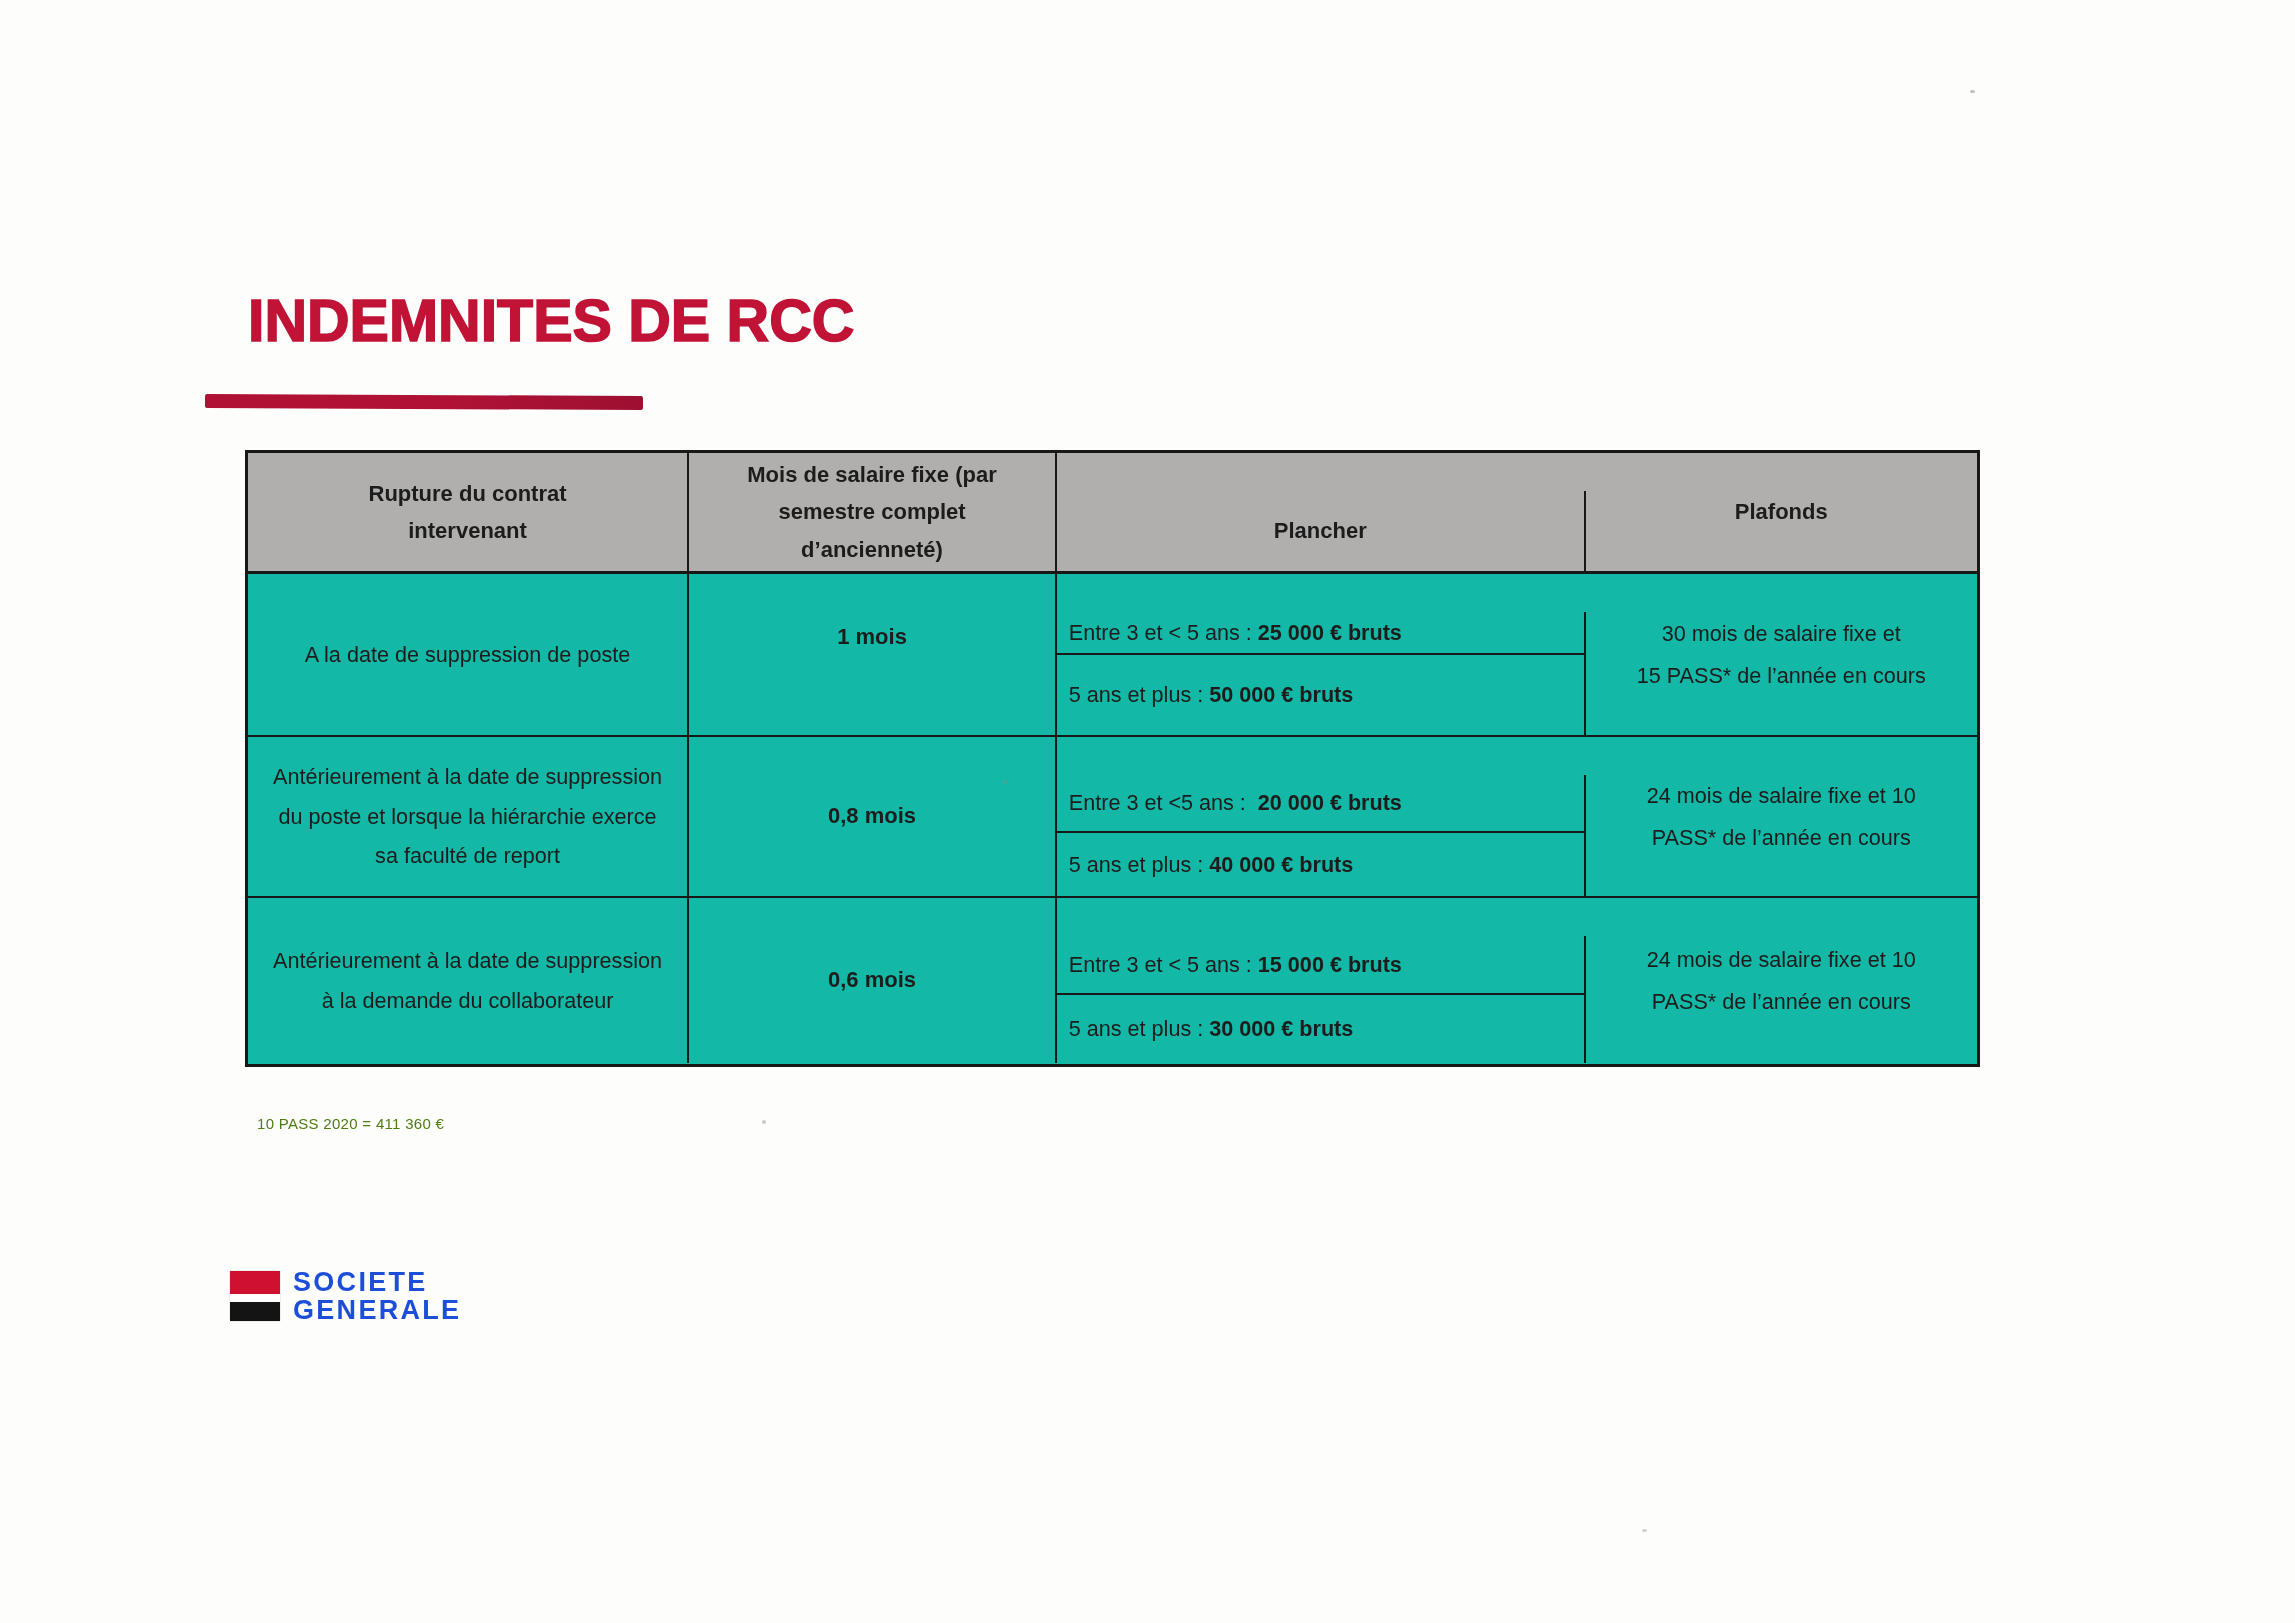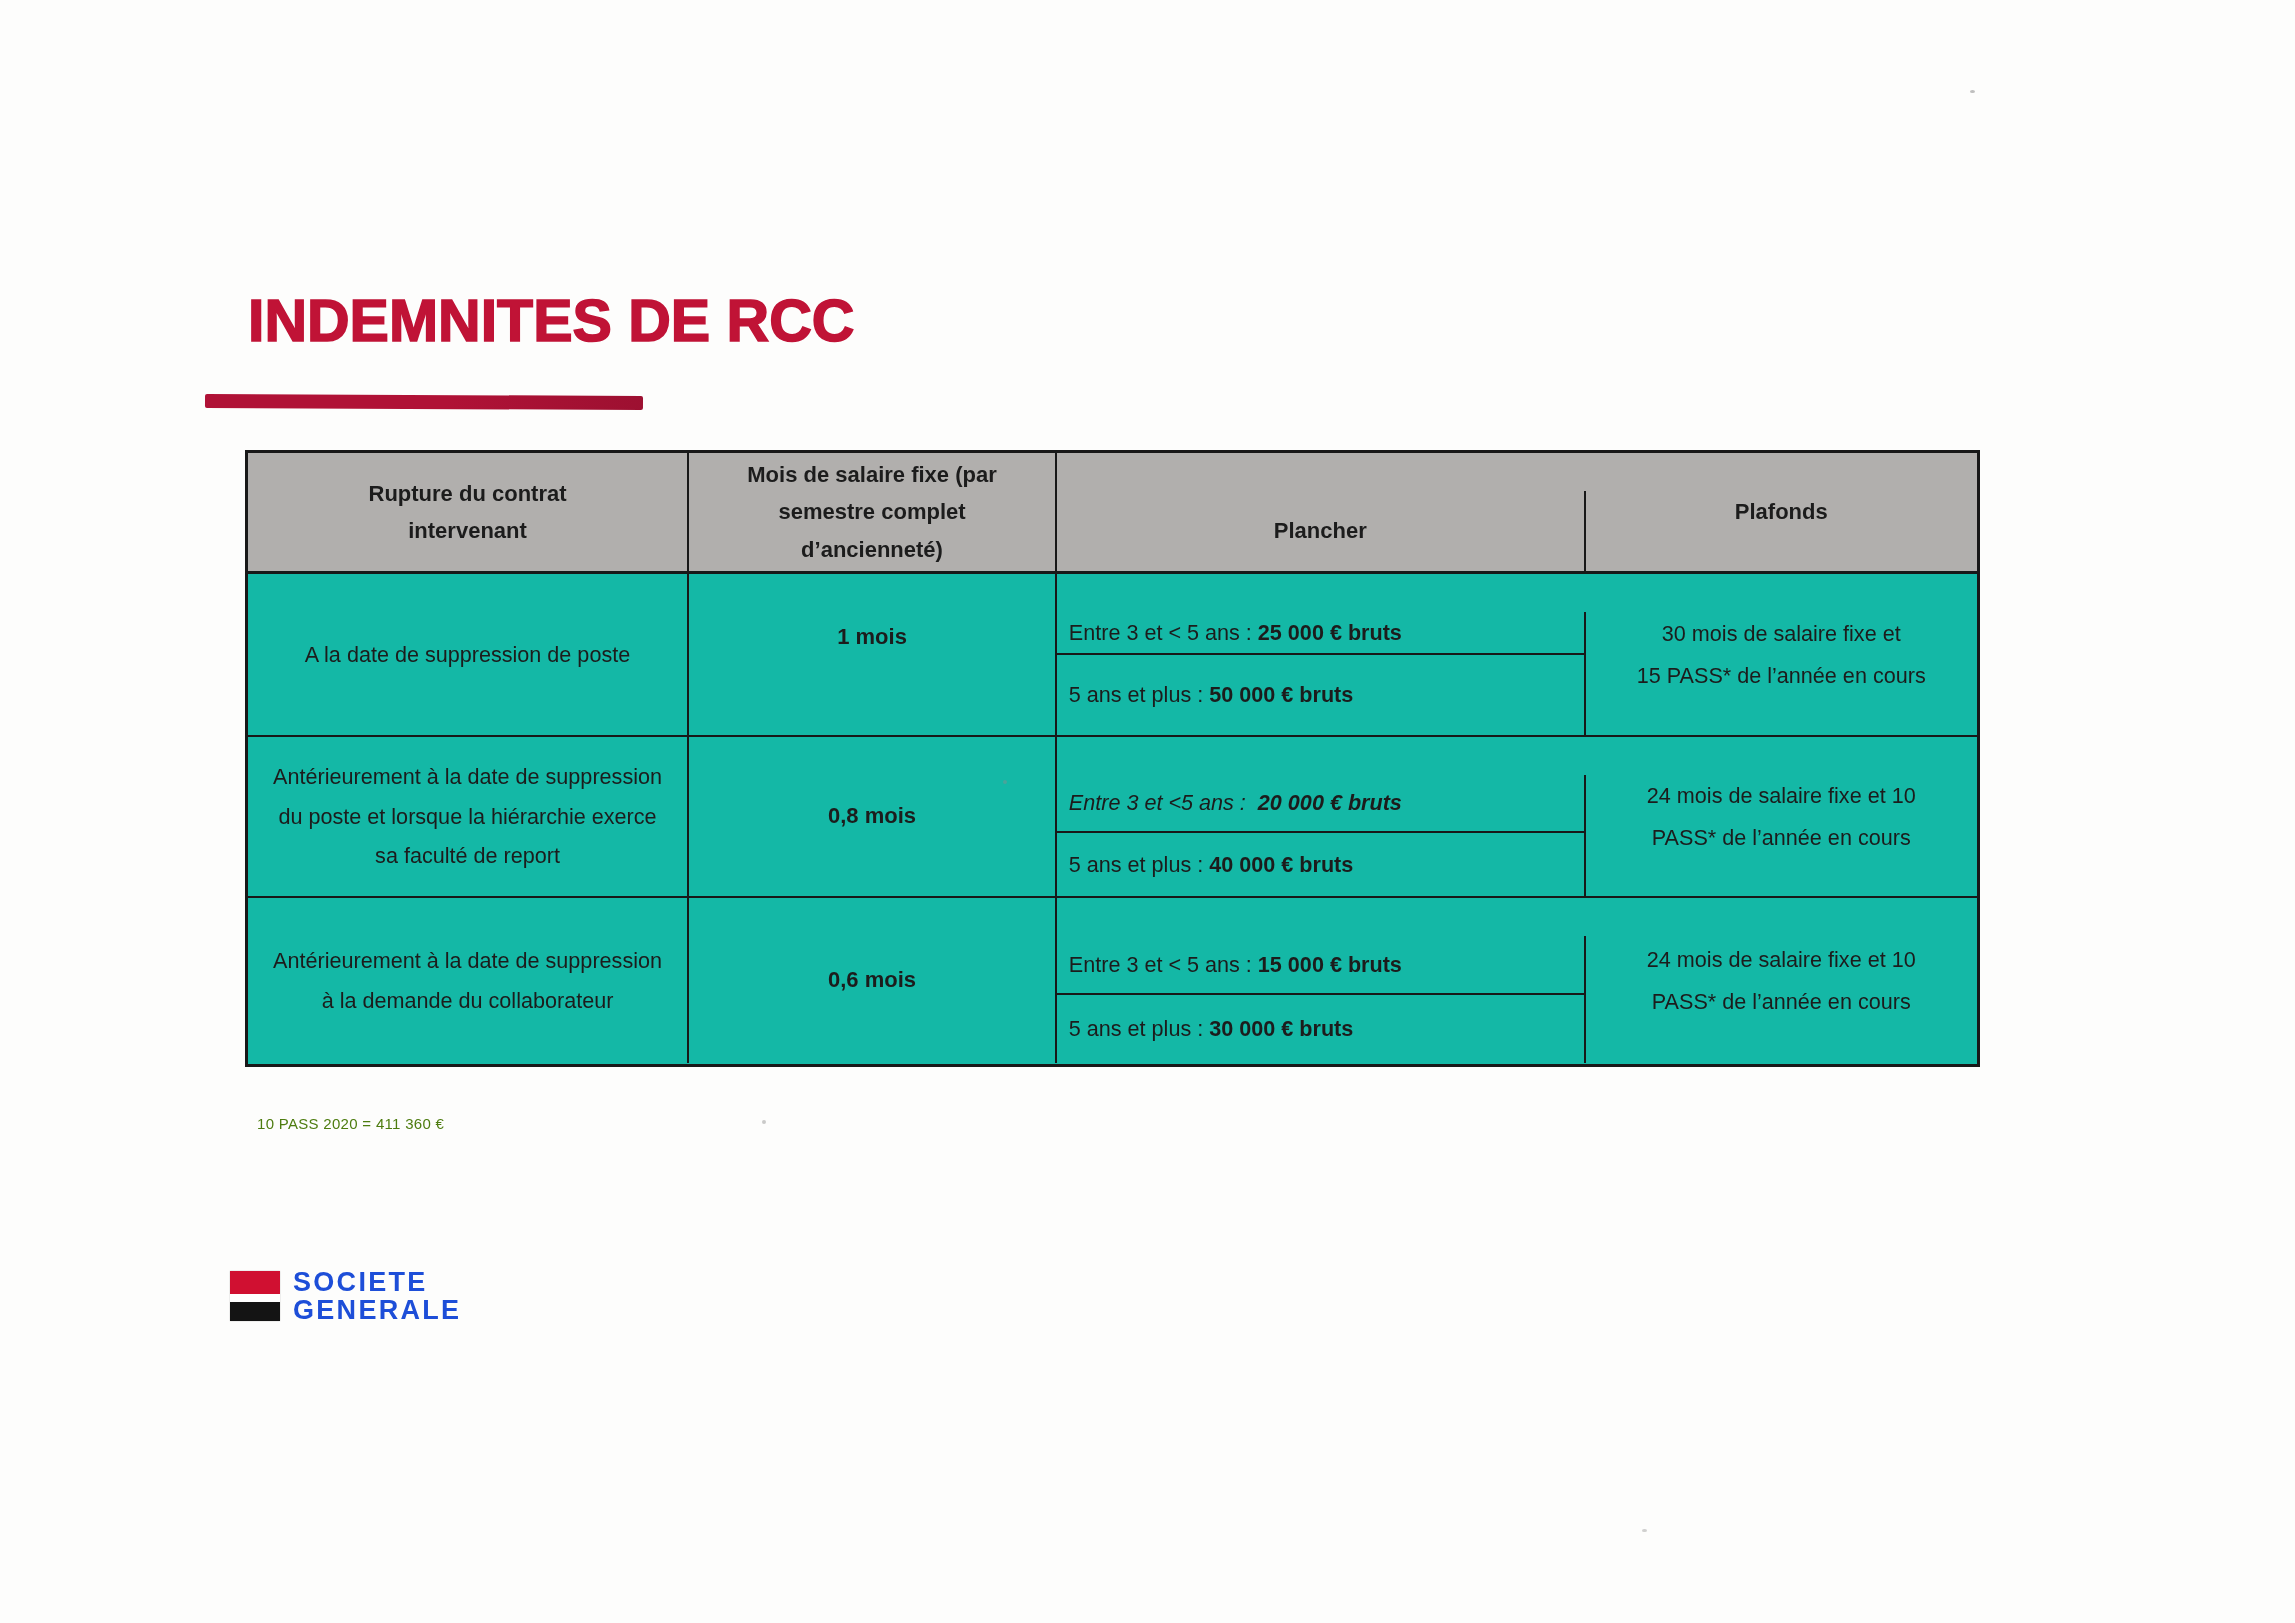--- a/index.html
+++ b/index.html
@@ -91,21 +91,21 @@
 
   .sub-top{
     box-sizing:border-box;
     border-bottom:2.6px solid var(--line);
     display:flex;
     align-items:center;
     padding-left:11.8px;
     white-space:nowrap;
   }
   .row-1 .sub-top{height:43px;}
-  .row-2 .sub-top{height:58px;font-style:italic;}
+  .row-2 .sub-top{height:58px;}
   .row-3 .sub-top{height:59px;}
   .sub-bottom{
     flex:1;
     display:flex;
     align-items:center;
     padding-left:11.8px;
     white-space:nowrap;
   }
   .amount{font-weight:700;}
 

